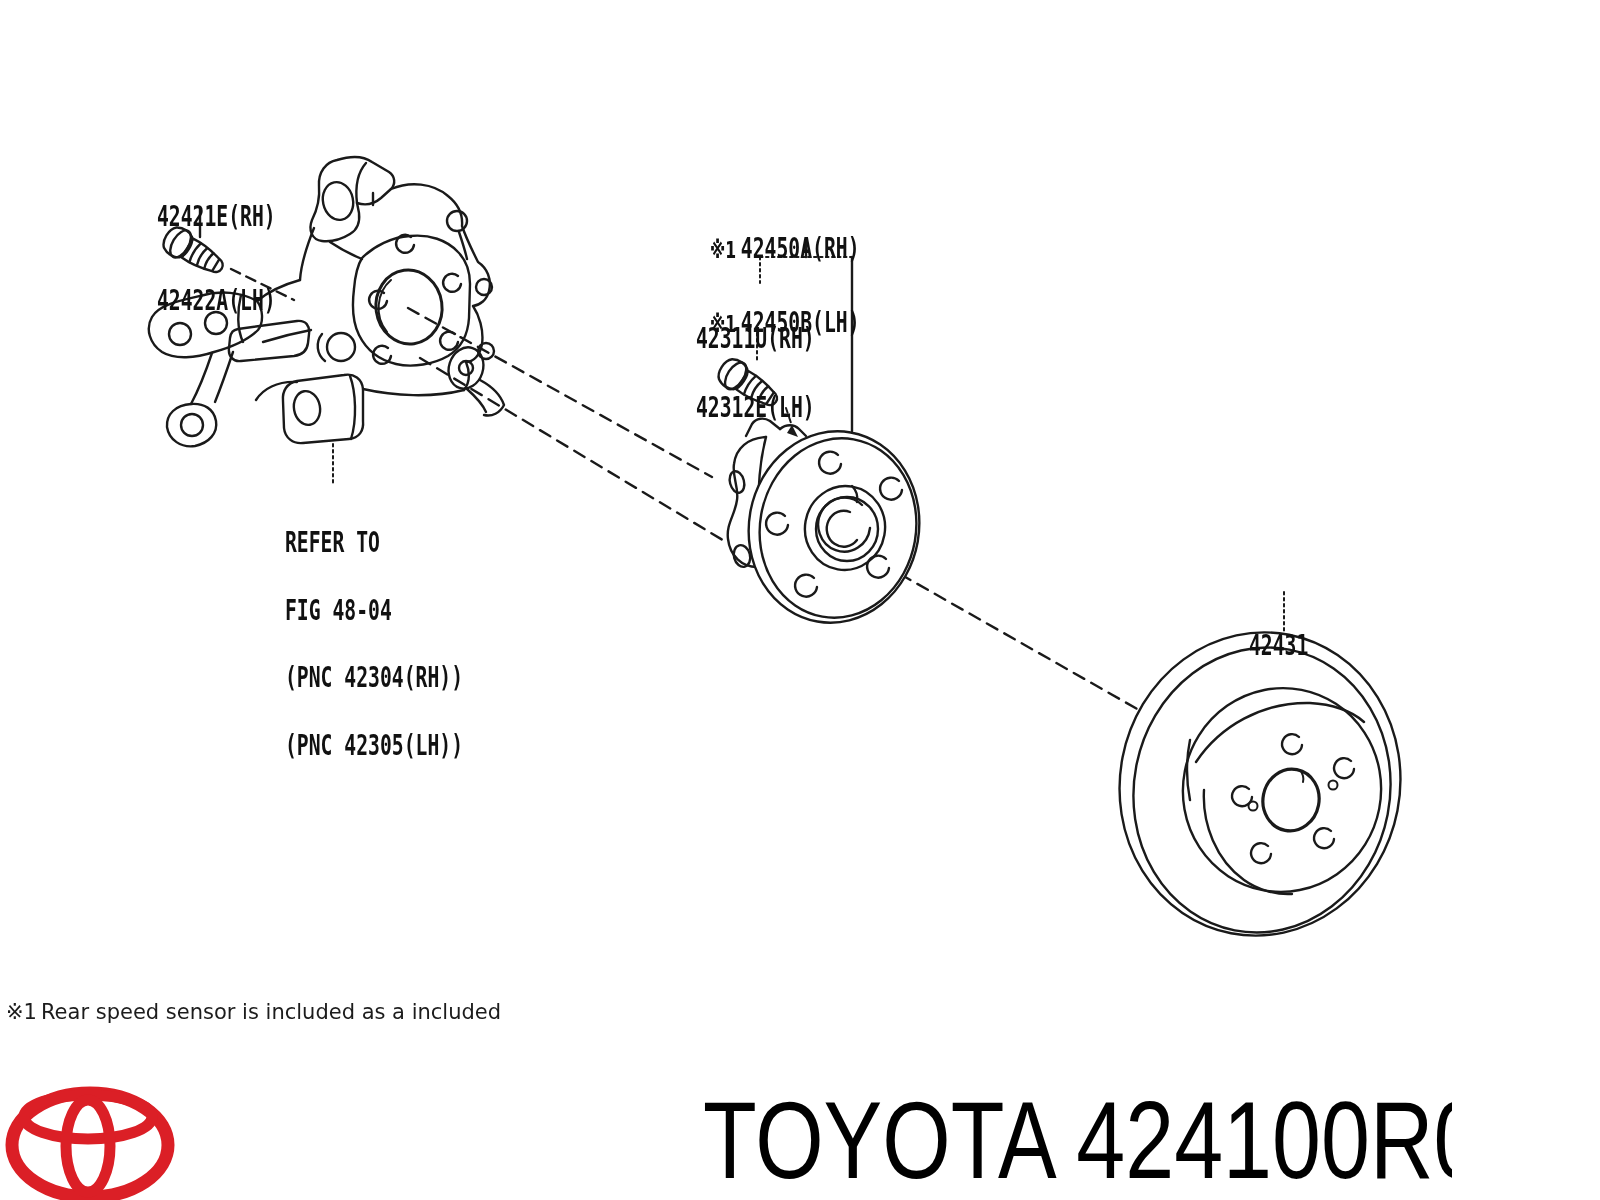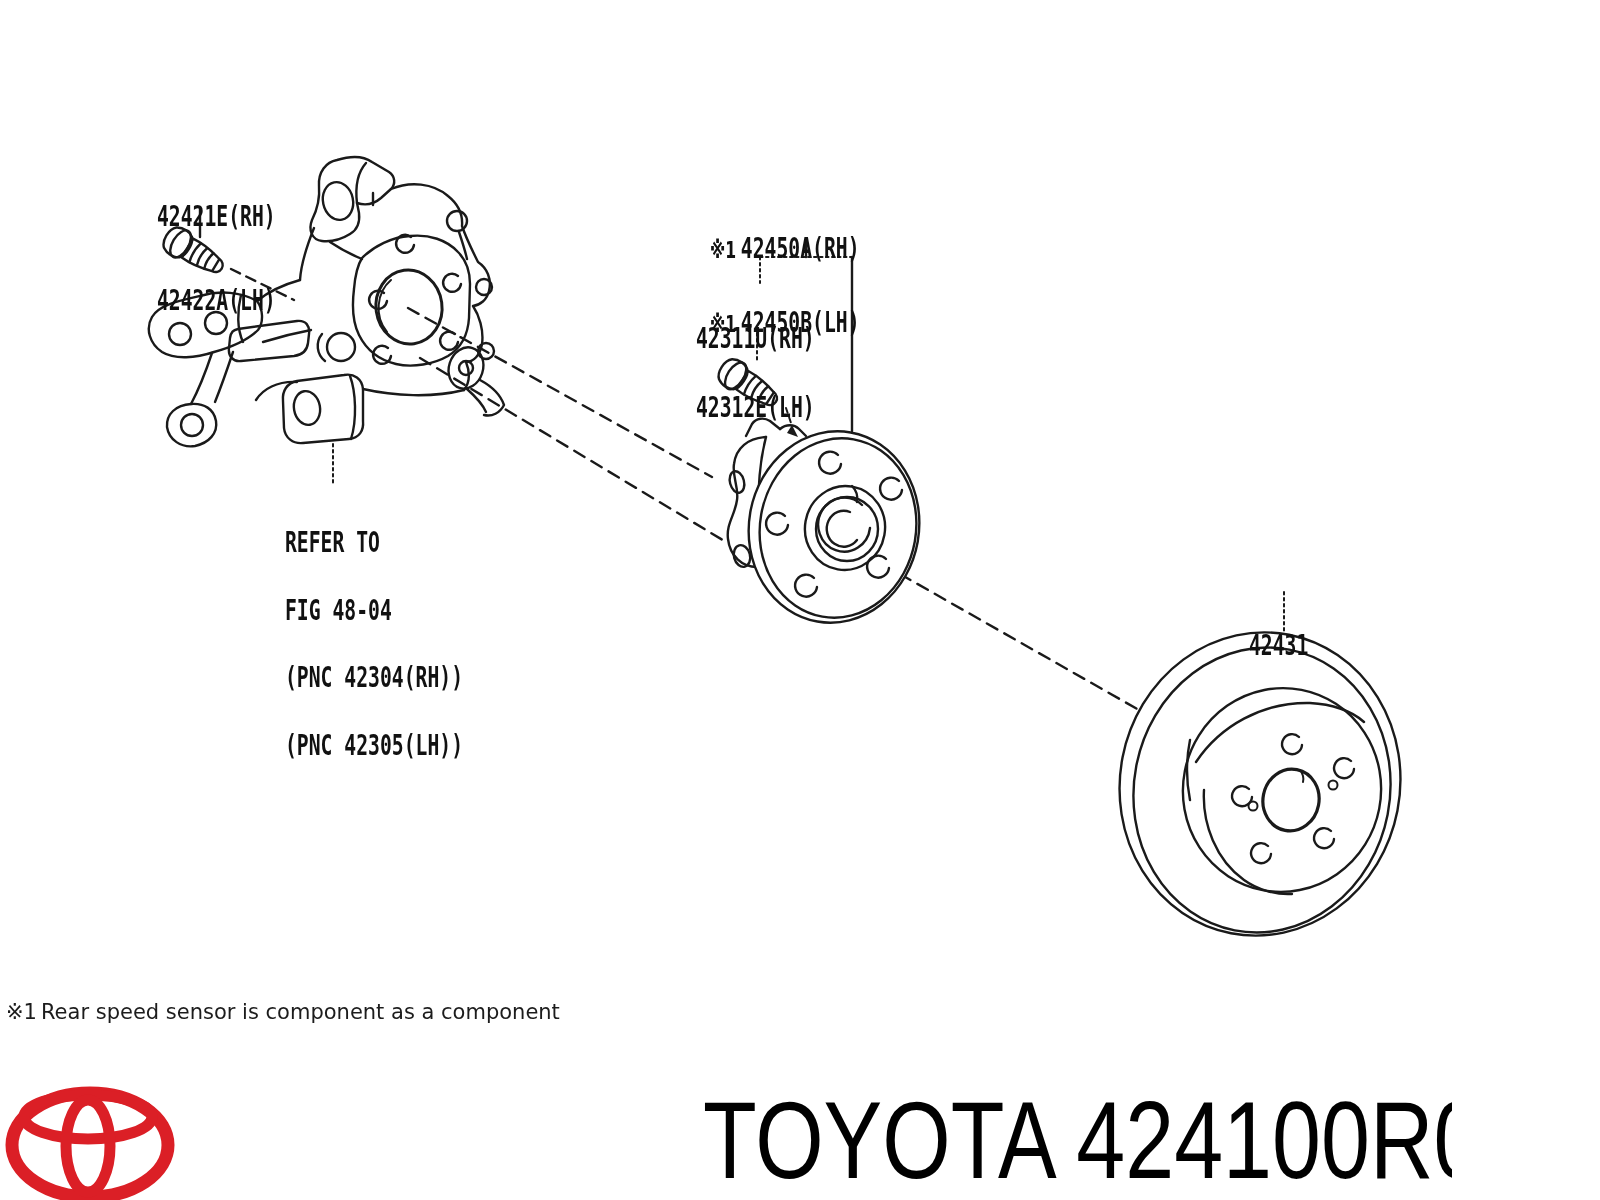--- a/index.html
+++ b/index.html
@@ -200,20 +200,20 @@
   </div>
 
   <div class="plabel" style="left:285px;top:486px;line-height:22.5px;">
     <span class="ln">REFER TO</span>
     <span class="ln">FIG 48-04</span>
     <span class="ln">(PNC 42304(RH))</span>
     <span class="ln">(PNC 42305(LH))</span>
   </div>
 
   <div class="footnote">
-    <span class="marker">※1</span><span>Rear speed sensor is component as a component</span>
+    <span class="marker">※1</span><span>Rear speed sensor is included as a included</span>
   </div>
 
   <div class="docnum">414970A</div>
 
   <div class="footer-part"><span>TOYOTA</span><span> </span><span>424100R030</span></div>
 
 </div>
 
 </body></html>

